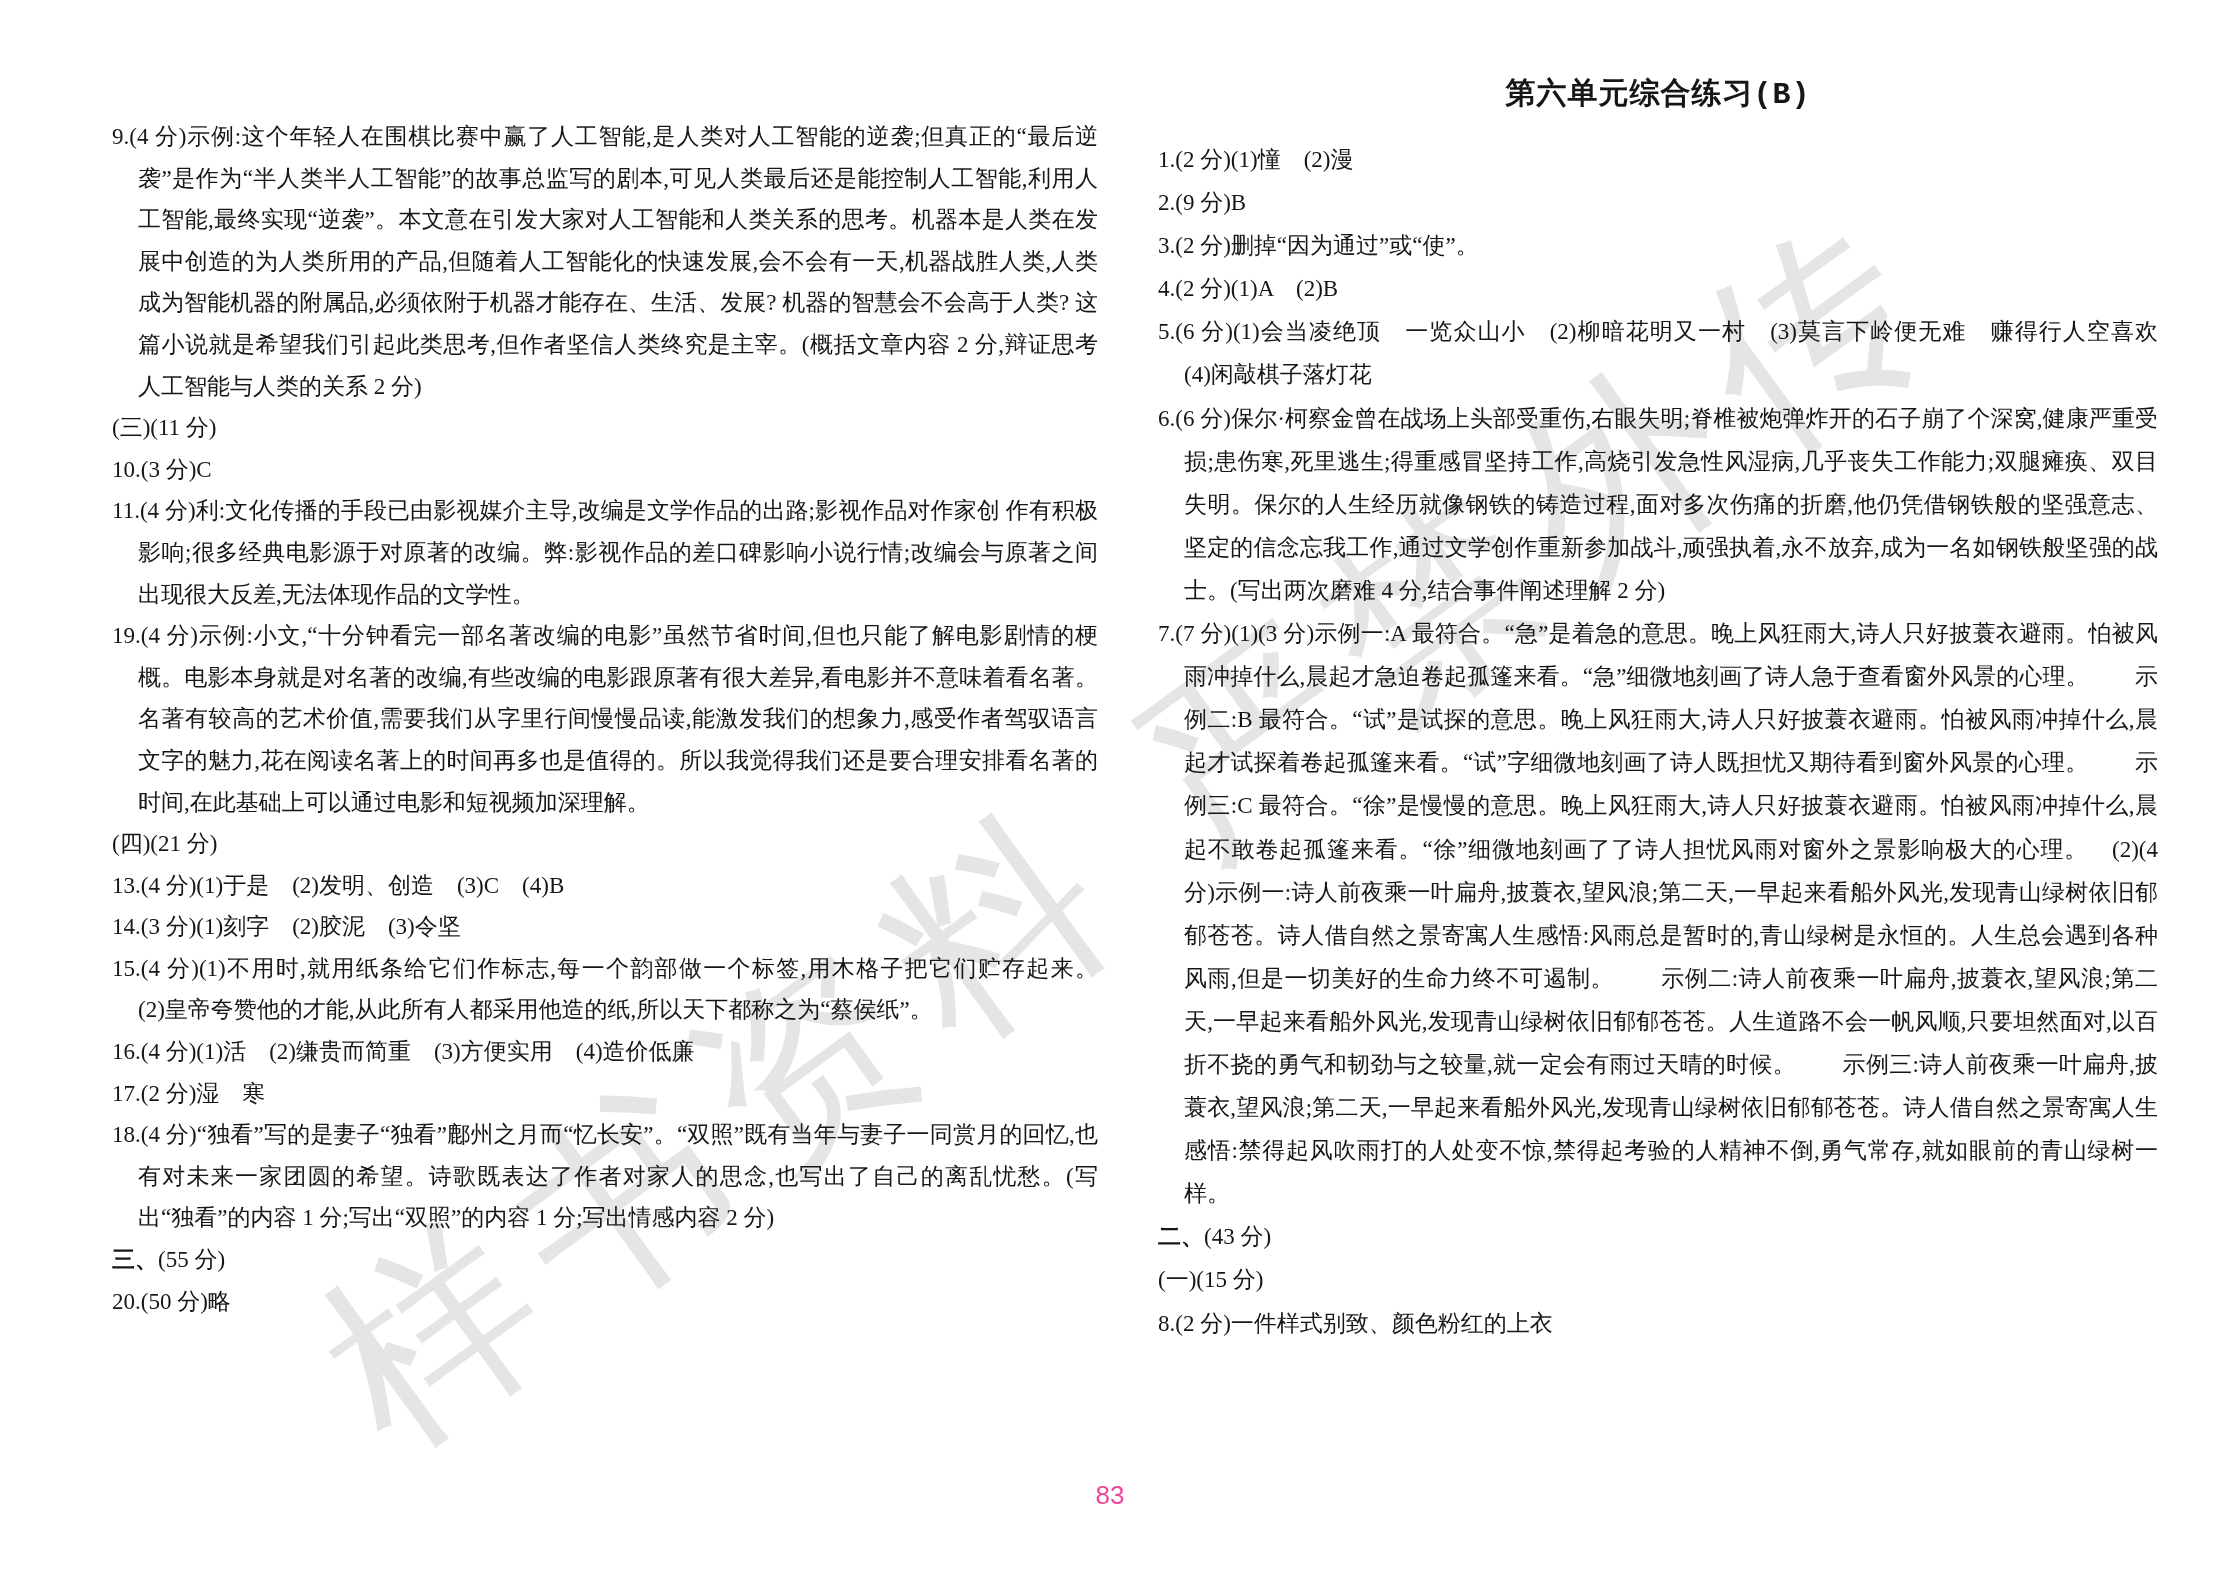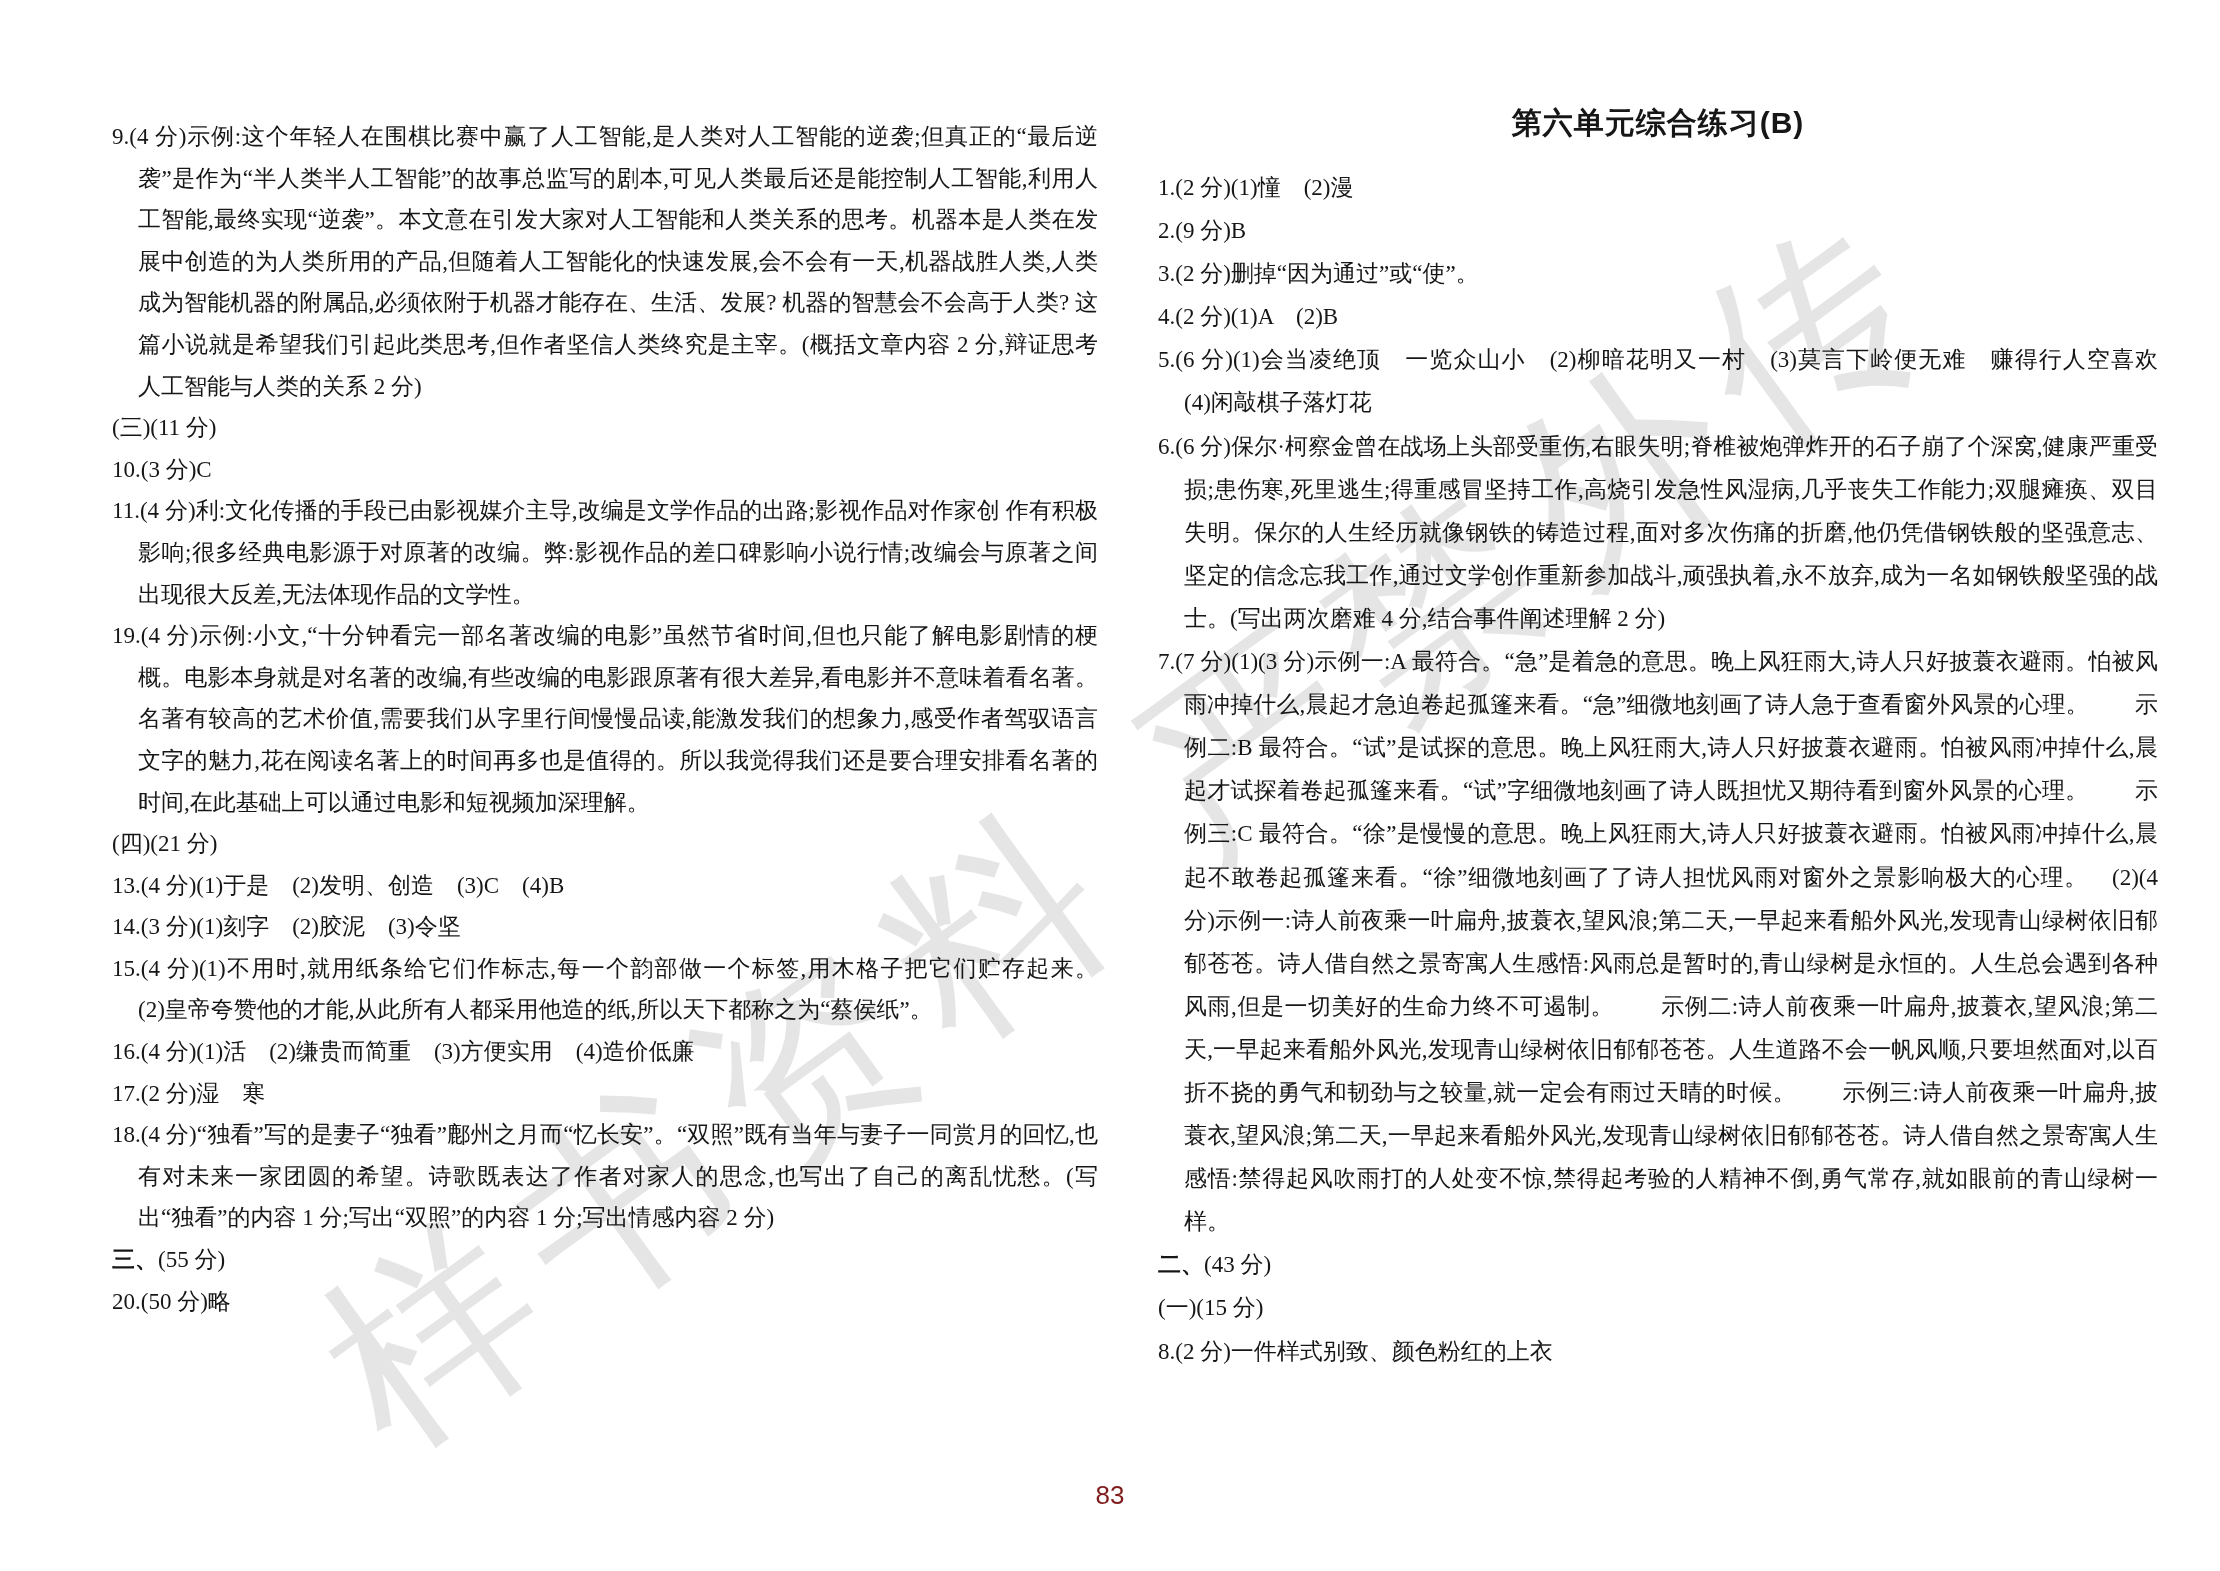--- a/index.html
+++ b/index.html
@@ -35,44 +35,44 @@
   .col-left {
     left:112px; top:116px; width:986px;
     font-size:23px; line-height:41.6px;
   }
   .col-right {
     left:1158px; top:0; width:1000px;
     font-size:23px; line-height:43.1px;
   }
 
   .exercise-title {
-    margin:100px 0 20px 0;
+    margin:72px 0 20px 0;
     line-height:46px;
     text-align:center;
     font-weight:700;
     font-size:30px;
-    font-family:Liberation Sans, sans-serif;
+    font-family:Liberation Mono, monospace;
     letter-spacing:1px;
   }
 
   p { margin:0; padding:0; }
   .item   { padding-left:26px; text-indent:-26px; }
   .header { padding-left:0; text-indent:0; }
   .sec-num {
     font-weight:700;
     font-family:"Liberation Sans","DejaVu Sans",sans-serif;
   }
 
   .page-number {
     position:absolute;
     left:0; top:1480px; width:2220px;
     text-align:center;
     font-size:26px;
     font-family:"Liberation Sans","DejaVu Sans",sans-serif;
-    color:#7f1d1d;
+    color:#ec4899;
   }
 </style>
 </head>
 <body>
 
 <div class="page">
 
   <div class="watermark">样书资料 严禁外传</div>
 
   <div class="col col-left">

